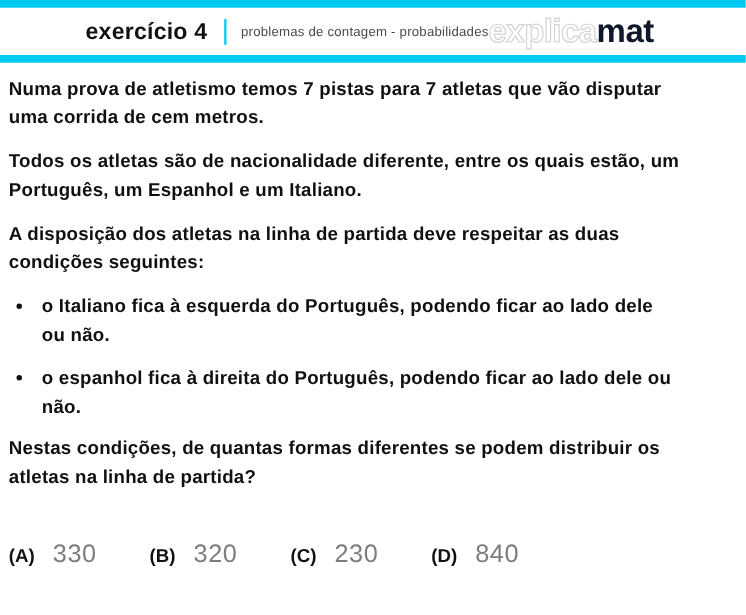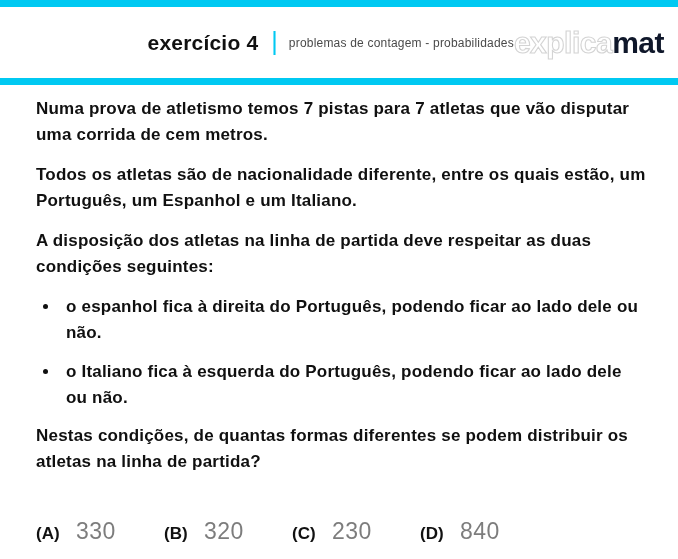--- a/index.html
+++ b/index.html
@@ -19,24 +19,24 @@
     width: 678px;
     height: 559px;
     background: #ffffff;
   }
   .accent-bar {
     height: 7px;
     background: #00c9f2;
   }
   
   .header {
-    height: 71px;
+    height: 43px;
     display: flex;
     align-items: center;
-    justify-content: flex-end;
+    justify-content: center;
     padding: 0 14px 0 8px;
     box-sizing: border-box;
   }
   .title-group {
     display: flex;
     align-items: center;
     white-space: nowrap;
   }
   .exercise-title {
     font-size: 21px;
@@ -71,21 +71,20 @@
     -webkit-text-fill-color: #ffffff;
     -webkit-text-stroke: 1.1px #d4d4d4;
   }
   .logo-accent {
     color: #0f172a;
   }
   
   .content {
     padding: 11px 8px 0 8px;
     box-sizing: border-box;
-    margin-left: 28px;
   }
   .para {
     margin: 0 0 14px 0;
     font-size: 17px;
     font-weight: bold;
     line-height: 26px;
     letter-spacing: 0.2px;
     white-space: pre-line;
     color: #101010;
   }
@@ -171,28 +170,28 @@
 
     <p class="para">Todos os atletas são de nacionalidade diferente, entre os quais estão, um
 Português, um Espanhol e um Italiano.</p>
 
     <p class="para">A disposição dos atletas na linha de partida deve respeitar as duas
 condições seguintes:</p>
 
     <ul class="bullets">
       <li class="bullet-item">
         <span class="bullet-dot"></span>
+        <span class="bullet-text">o Italiano fica à esquerda do Português, podendo ficar ao lado dele
+ou não.</span>
+      </li>
+      <li class="bullet-item">
+        <span class="bullet-dot"></span>
         <span class="bullet-text">o espanhol fica à direita do Português, podendo ficar ao lado dele ou
 não.</span>
       </li>
-      <li class="bullet-item">
-        <span class="bullet-dot"></span>
-        <span class="bullet-text">o Italiano fica à esquerda do Português, podendo ficar ao lado dele
-ou não.</span>
-      </li>
     </ul>
 
     <p class="para question">Nestas condições, de quantas formas diferentes se podem distribuir os
 atletas na linha de partida?</p>
 
     <div class="options">
       <div class="option">
         <span class="option-label">(A)</span>
         <span class="option-value">330</span>
       </div>

